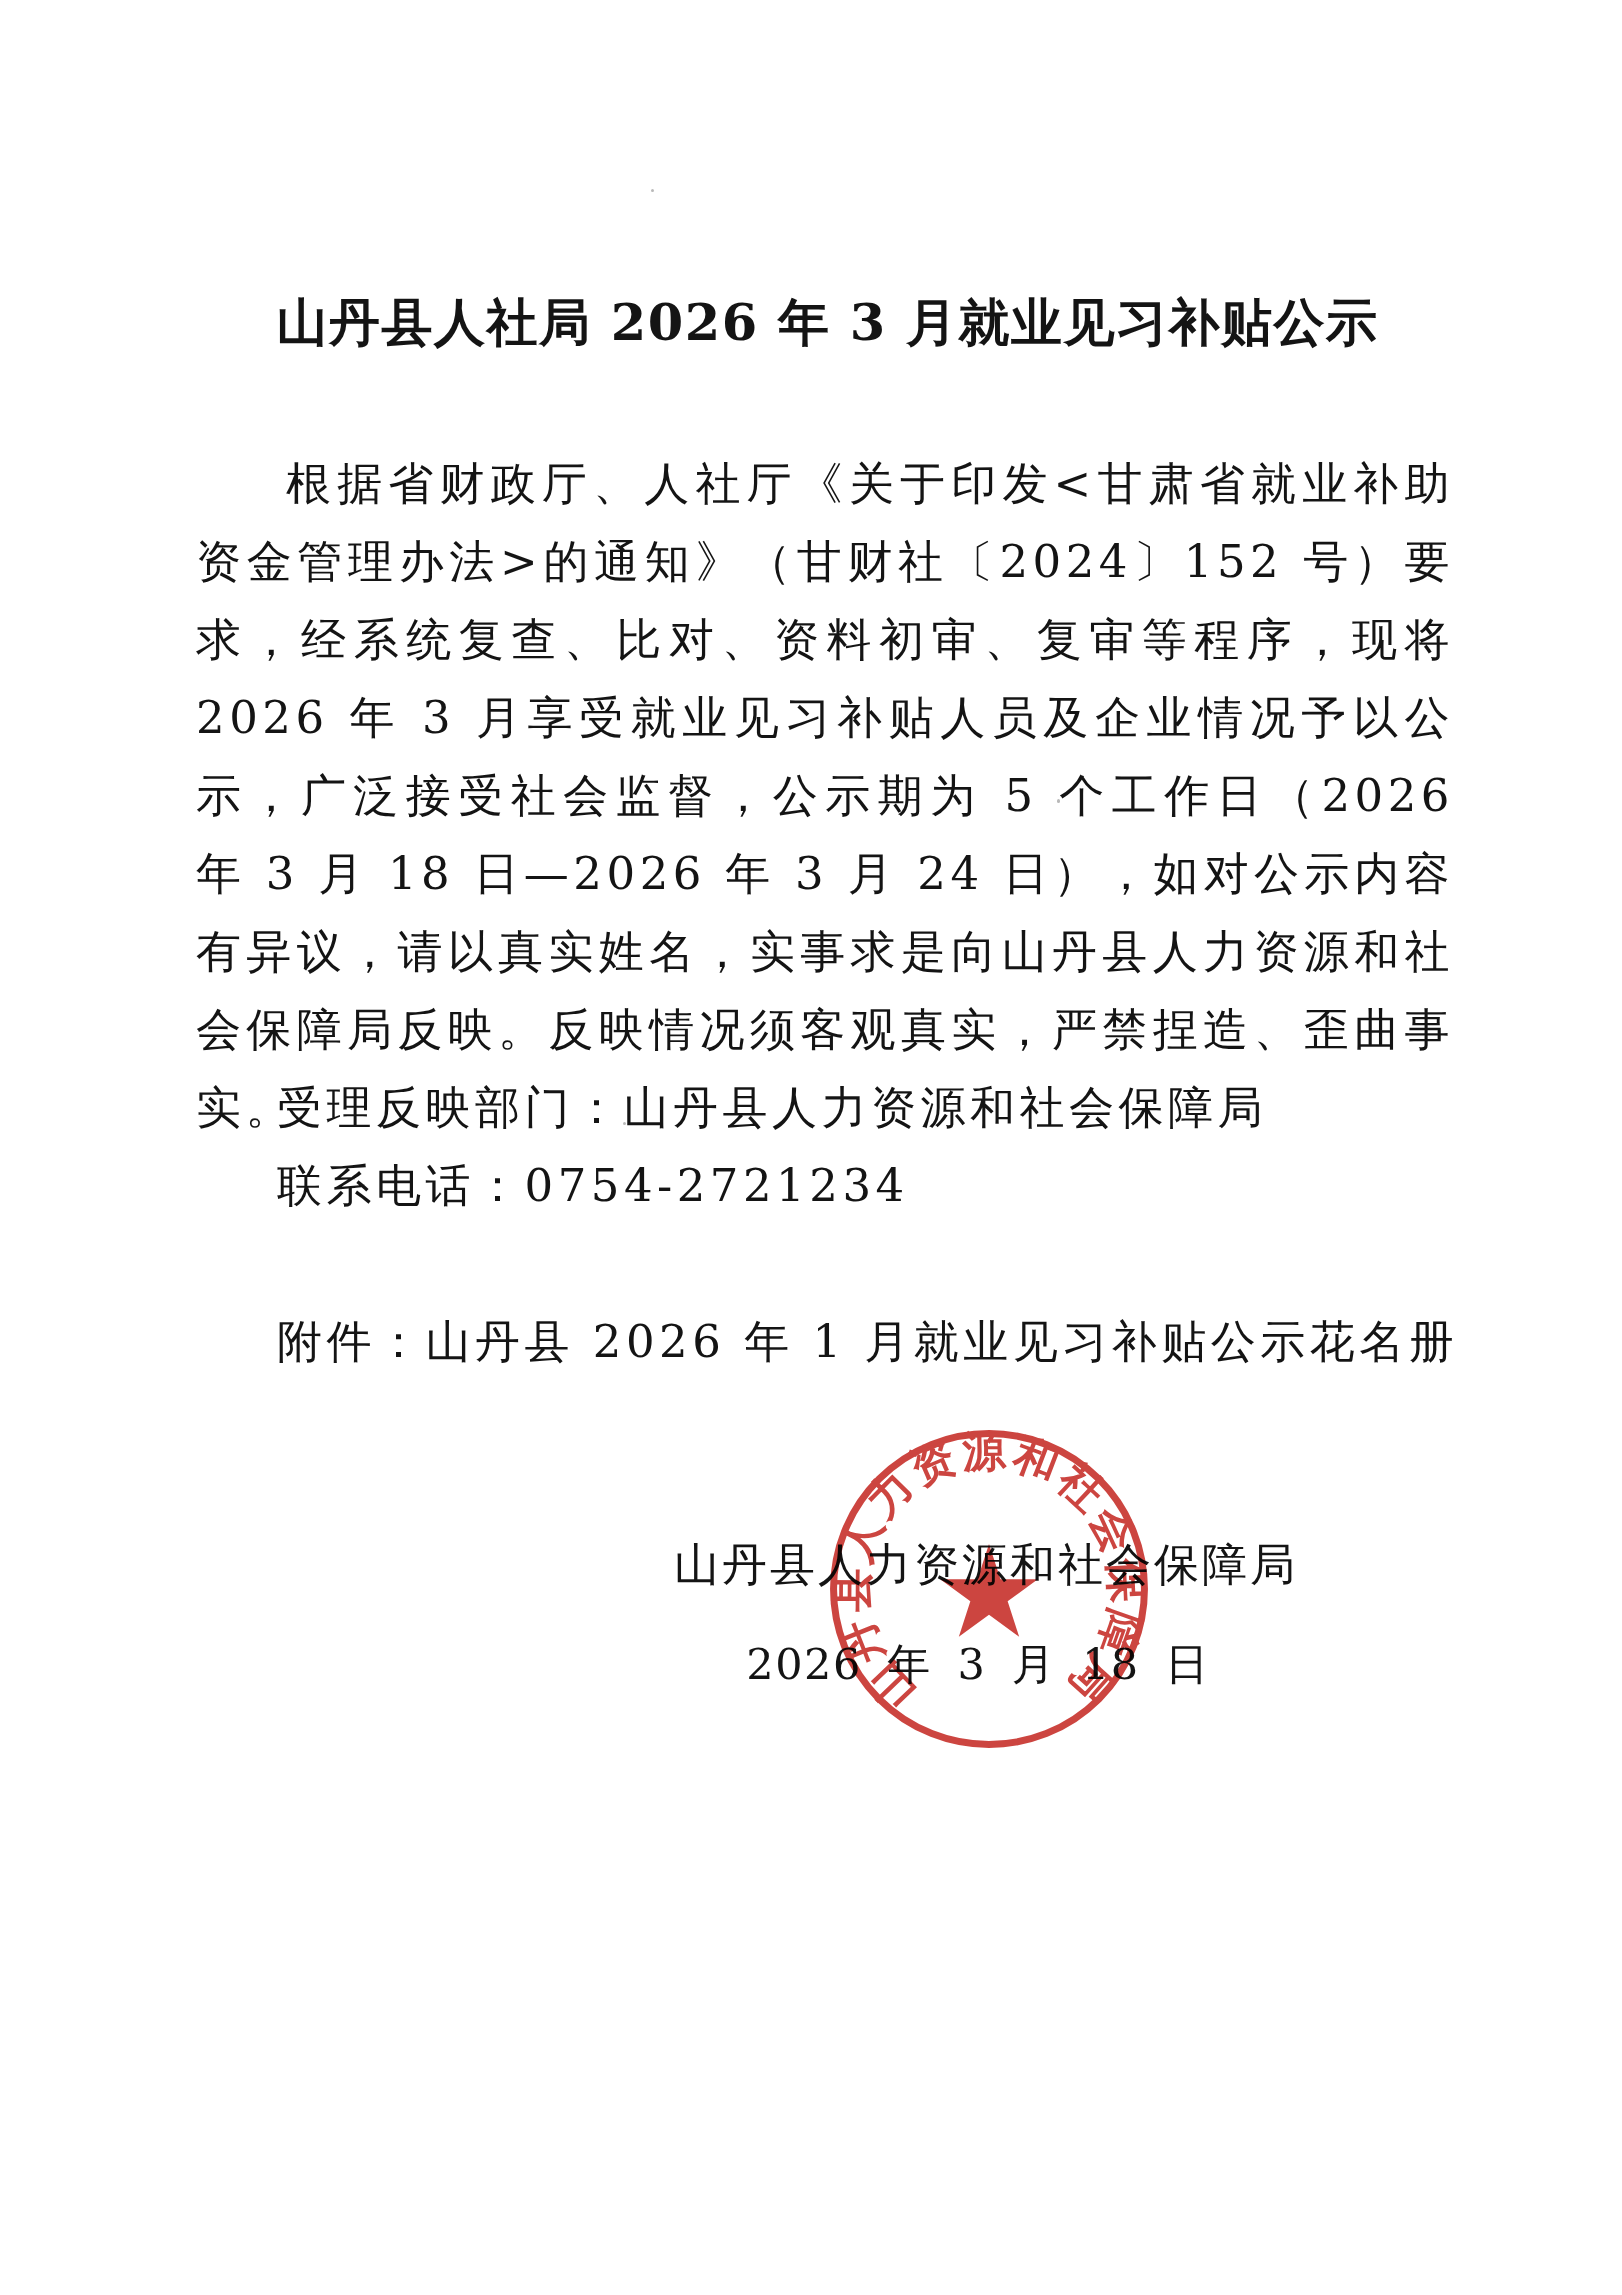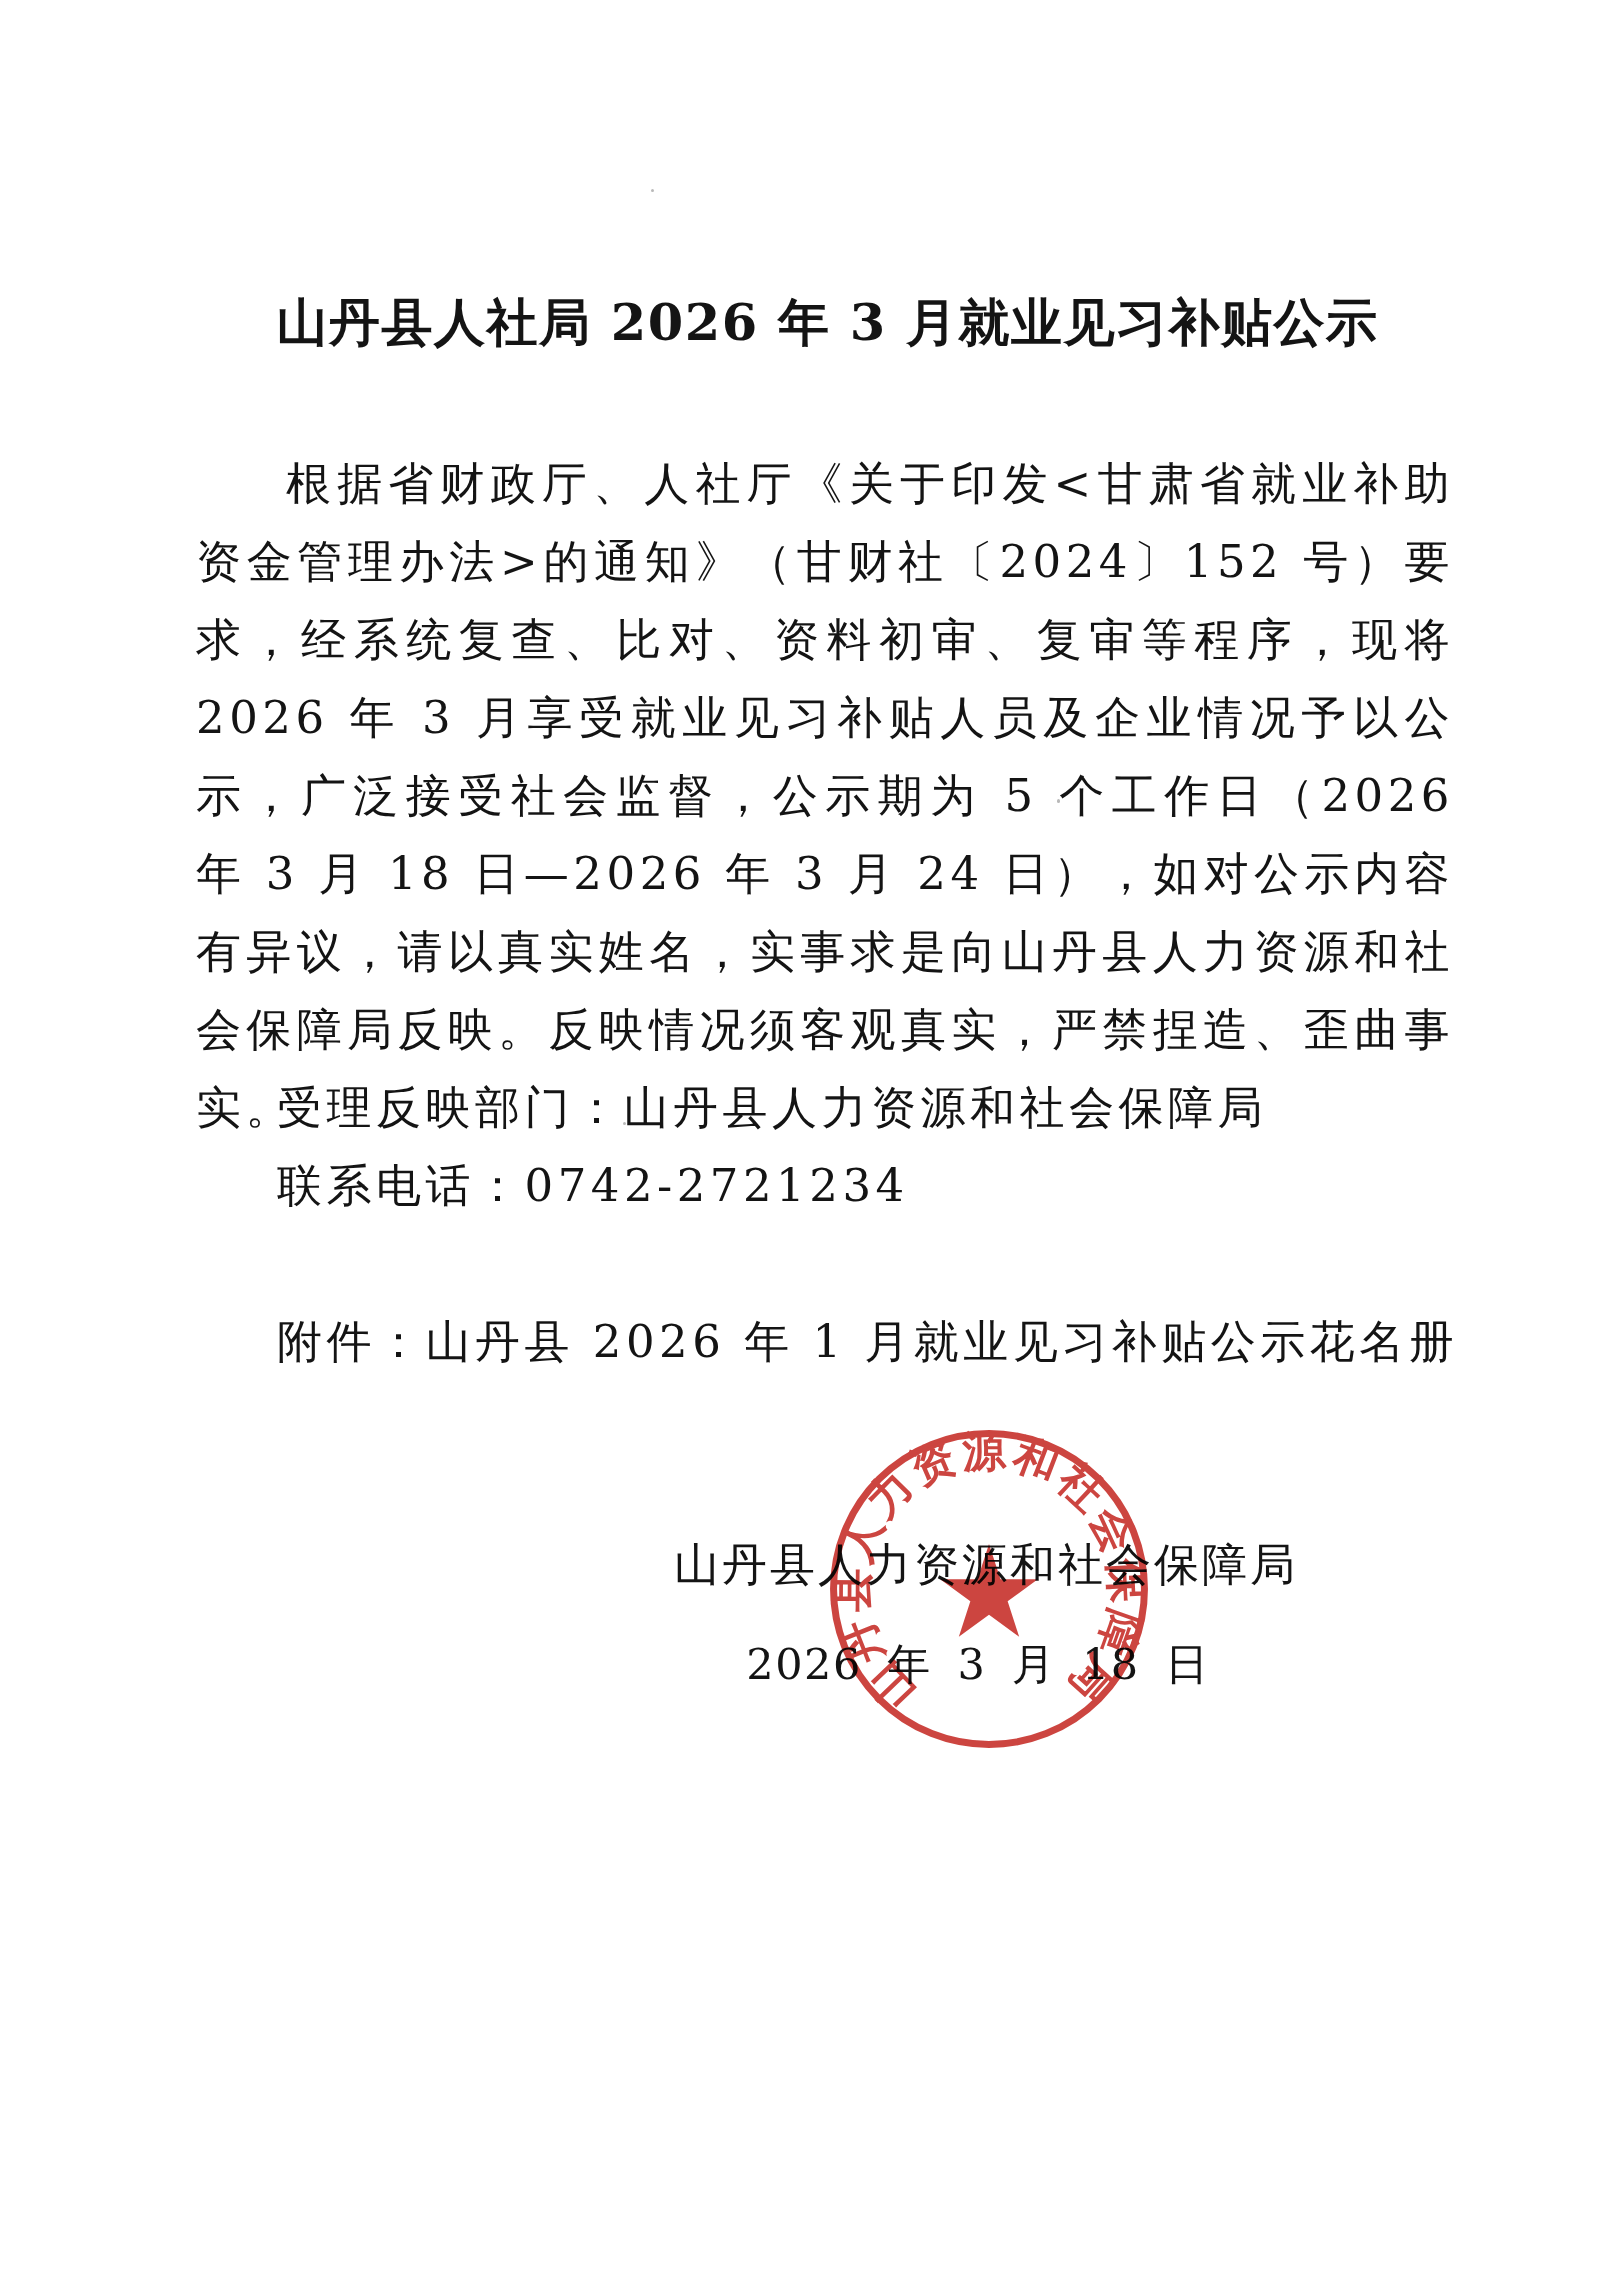--- a/index.html
+++ b/index.html
@@ -100,21 +100,21 @@
 <body>
 
 <div class="page">
 
   <div class="doc-title">山丹县人社局 2026 年 3 月就业见习补贴公示</div>
 
   <div class="doc-paragraph">根据省财政厅、人社厅《关于印发&lt;甘肃省就业补助资金管理办法&gt;的通知》（甘财社〔2024〕152 号）要求，经系统复查、比对、资料初审、复审等程序，现将 2026 年 3 月享受就业见习补贴人员及企业情况予以公示，广泛接受社会监督，公示期为 5 个工作日（2026 年 3 月 18 日—2026 年 3 月 24 日），如对公示内容有异议，请以真实姓名，实事求是向山丹县人力资源和社会保障局反映。反映情况须客观真实，严禁捏造、歪曲事实。</div>
 
   <div class="doc-line dept-line">受理反映部门：山丹县人力资源和社会保障局</div>
 
-  <div class="doc-line phone-line">联系电话：0742-2721234</div>
+  <div class="doc-line phone-line">联系电话：0754-2721234</div>
 
   <div class="doc-line attachment-line">附件：山丹县 2026 年 1 月就业见习补贴公示花名册</div>
 
   <div class="signature-line">山丹县人力资源和社会保障局</div>
 
   <div class="date-line">2026 年 3 月 18 日</div>
 
   <svg class="stamp" viewBox="0 0 440 440" xmlns="http://www.w3.org/2000/svg">
     <defs>
       <path id="stamp-arc" d="M 129.3 349.4 A 158 158 0 1 1 310.7 349.4" fill="none"></path>

